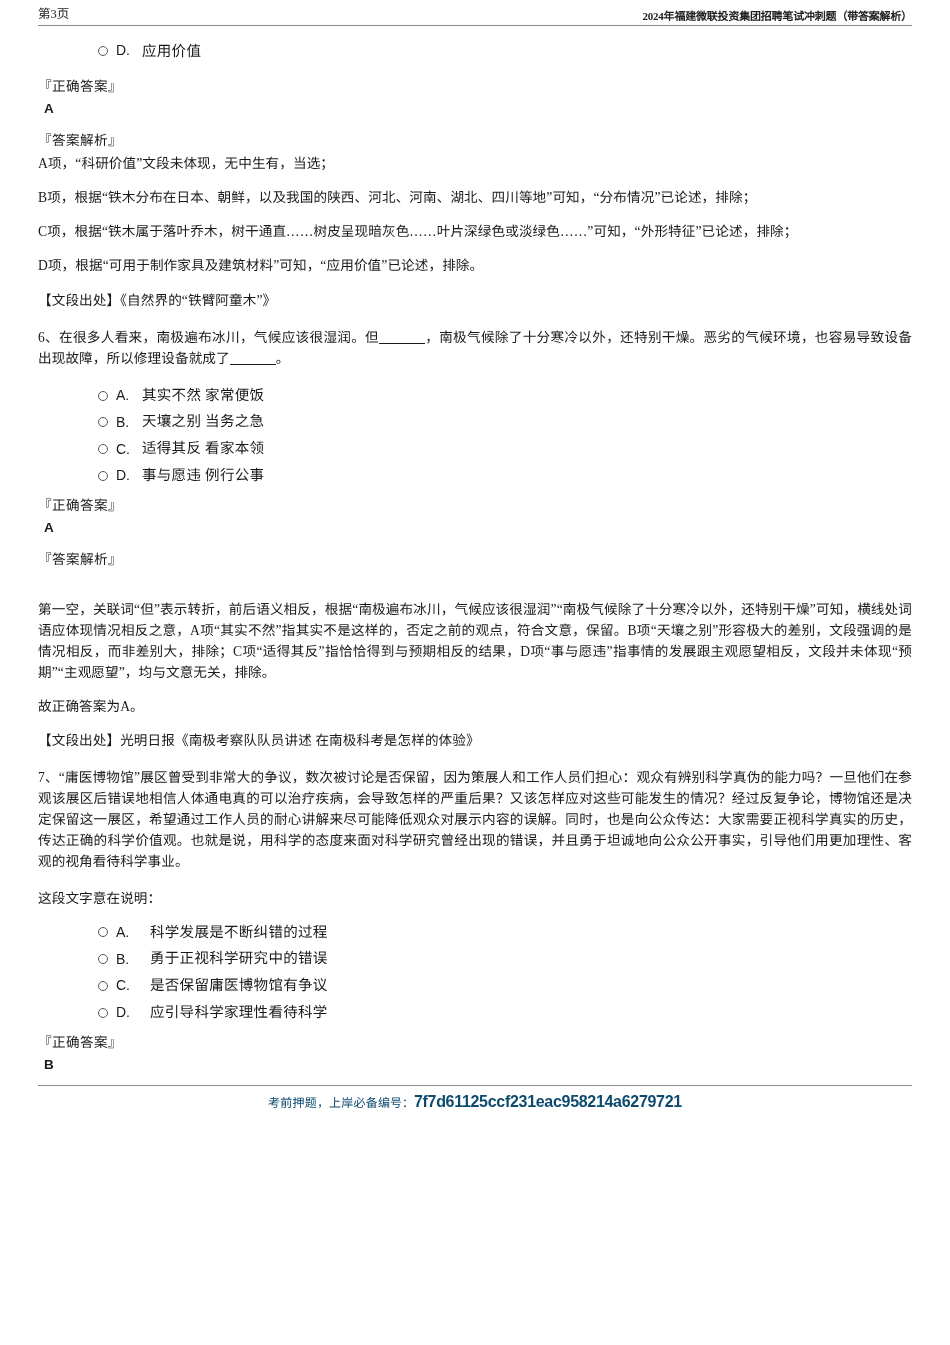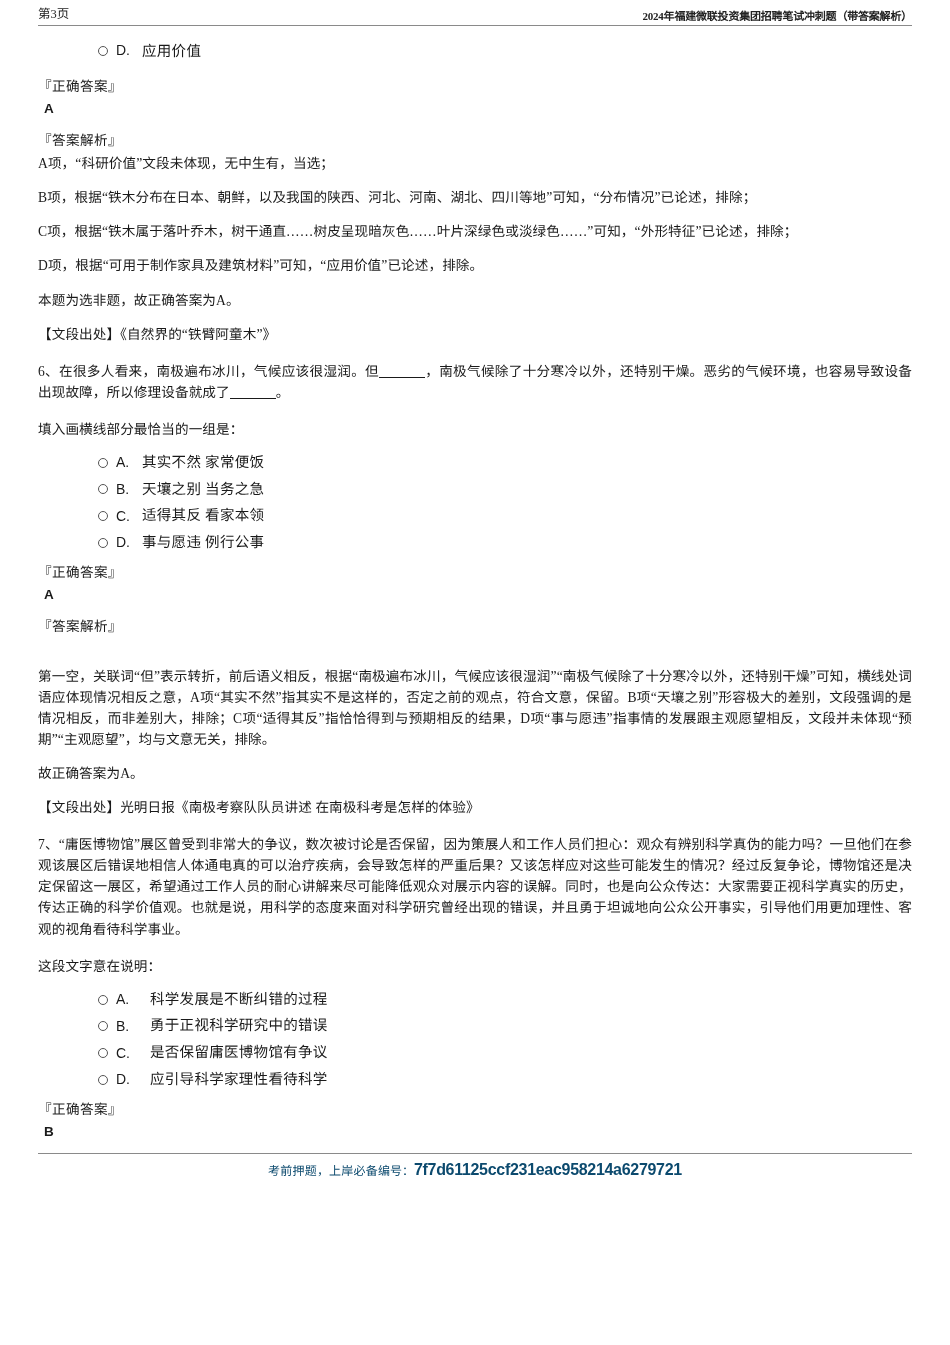--- a/index.html
+++ b/index.html
@@ -169,31 +169,29 @@
 
     <p class="para label">『正确答案』</p>
     <p class="para answer-letter">A</p>
 
     <p class="para label">『答案解析』</p>
 
     <p class="para">A项，“科研价值”文段未体现，无中生有，当选；</p>
     <p class="para">B项，根据“铁木分布在日本、朝鲜，以及我国的陕西、河北、河南、湖北、四川等地”可知，“分布情况”已论述，排除；</p>
     <p class="para">C项，根据“铁木属于落叶乔木，树干通直……树皮呈现暗灰色……叶片深绿色或淡绿色……”可知，“外形特征”已论述，排除；</p>
     <p class="para">D项，根据“可用于制作家具及建筑材料”可知，“应用价值”已论述，排除。</p>
-    <p class="para">本题为选非题，故正确答案为A。</p>
 
     <p class="para source">
       <span>【文段出处】</span><span>《自然界的“铁臂阿童木”》</span>
     </p>
 
     <p class="para stem">
       <span>6、在很多人看来，南极遍布冰川，气候应该很湿润。但</span><span class="blank"></span><span>，南极气候除了十分寒冷以外，还特别干燥。恶劣的气候环境，也容易导致设备出现故障，所以修理设备就成了</span><span class="blank"></span><span>。</span>
     </p>
 
-    <p class="para prompt">填入画横线部分最恰当的一组是：</p>
 
     <ul class="options">
       <li>
         <span class="radio"></span>
         <span class="opt-letter">A.</span>
         <span class="opt-text">其实不然 家常便饭</span>
       </li>
       <li>
         <span class="radio"></span>
         <span class="opt-letter">B.</span>

